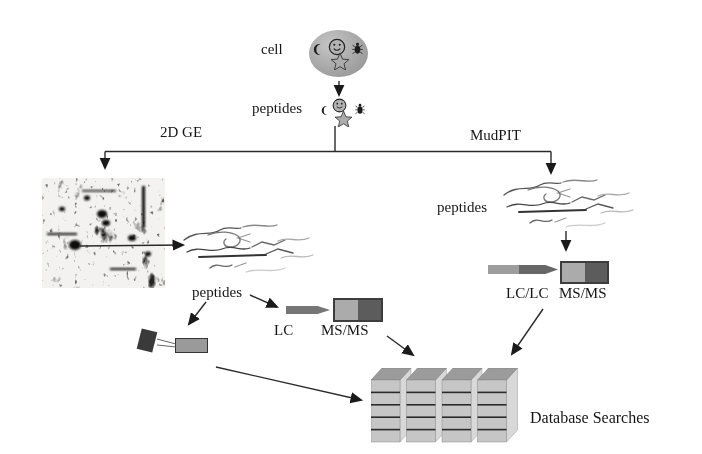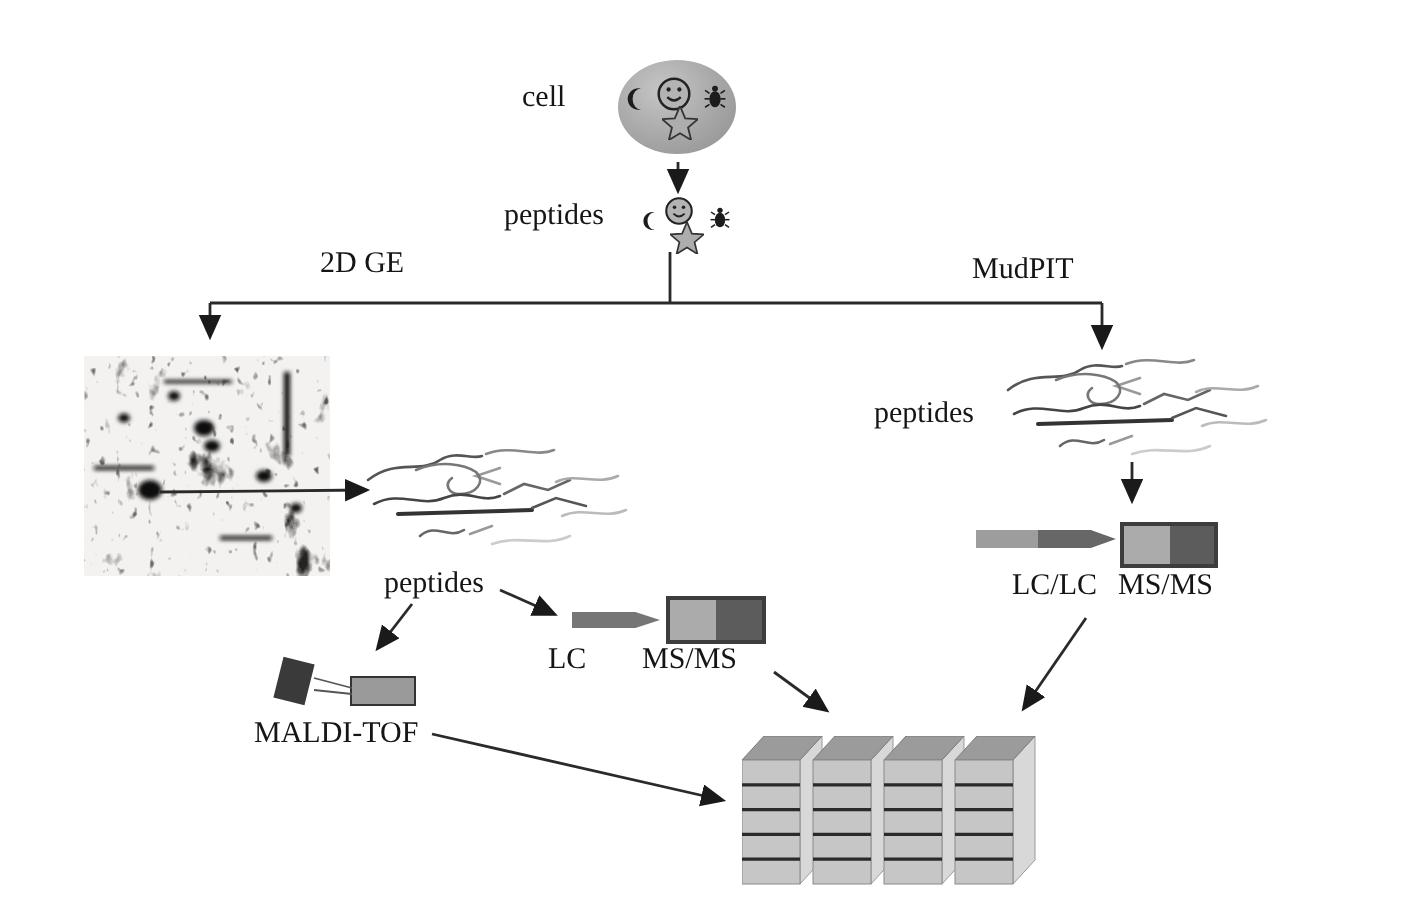--- a/index.html
+++ b/index.html
@@ -115,21 +115,21 @@
       <use href="#sym-smiley"></use>
     </svg>
   <svg style="position:absolute;left:335px;top:111px" width="17" height="16">
       <use href="#sym-star"></use>
     </svg>
   <svg style="position:absolute;left:355px;top:103px" width="10" height="12">
       <use href="#sym-bug"></use>
     </svg>
 
   <div class="lbl z" style="left:160px;top:124px">2D GE</div>
-  <div class="lbl z" style="left:486px;top:127px">MudPIT</div>
+  <div class="lbl z" style="left:470px;top:127px">MudPIT</div>
 
   <svg id="gel" viewBox="0 0 123 110">
     <defs>
       <filter id="gel-blobs" x="0" y="0" width="100%" height="100%">
         <feTurbulence type="fractalNoise" baseFrequency="0.07 0.045" numOctaves="4" seed="8"></feTurbulence>
         <feColorMatrix type="matrix" values="0 0 0 0 0  0 0 0 0 0  0 0 0 0 0  2.5 2.5 2.5 0 -4.5"></feColorMatrix>
       </filter>
       <filter id="gel-fine" x="0" y="0" width="100%" height="100%">
         <feTurbulence type="fractalNoise" baseFrequency="0.25 0.18" numOctaves="2" seed="3"></feTurbulence>
         <feColorMatrix type="matrix" values="0 0 0 0 0  0 0 0 0 0  0 0 0 0 0  3 3 3 0 -5.4"></feColorMatrix>
@@ -177,21 +177,20 @@
   <div id="lclc-bar" class="lc-bar"></div>
   <div id="msms-right" class="msms-box">
     <div class="half-l"></div>
     <div class="half-r"></div>
   </div>
   <div class="lbl z" style="left:506px;top:285px">LC/LC</div>
   <div class="lbl z" style="left:559px;top:285px">MS/MS</div>
 
   <div id="maldi-plate"></div>
   <div id="maldi-tube"></div>
-  <div class="lbl z" style="left:127px;top:359px">MALDI-TOF</div>
 
   <svg id="db-stack" width="150" height="76" viewBox="0 0 150 76">
     <g id="db-cols">
         <polygon points="29,12 40,0 40,62 29,74" fill="#d8d8d8" stroke="#9a9a9a" stroke-width="0.5"></polygon>
         <polygon points="0,12 29,12 40,0 11,0" fill="#9b9b9b" stroke="#7d7d7d" stroke-width="0.5"></polygon>
         <rect x="0" y="12" width="29" height="62" fill="#c6c6c6" stroke="#8a8a8a" stroke-width="0.5"></rect>
         <line x1="0" y1="24.4" x2="29" y2="24.4" stroke="#2a2a2a" stroke-width="1.6"></line>
         <line x1="0" y1="36.8" x2="29" y2="36.8" stroke="#2a2a2a" stroke-width="1.6"></line>
         <line x1="0" y1="49.2" x2="29" y2="49.2" stroke="#2a2a2a" stroke-width="1.6"></line>
         <line x1="0" y1="61.6" x2="29" y2="61.6" stroke="#2a2a2a" stroke-width="1.6"></line>
@@ -211,20 +210,21 @@
         <line x1="71" y1="61.6" x2="100" y2="61.6" stroke="#2a2a2a" stroke-width="1.6"></line>
         <polygon points="135.5,12 146.5,0 146.5,62 135.5,74" fill="#d8d8d8" stroke="#9a9a9a" stroke-width="0.5"></polygon>
         <polygon points="106.5,12 135.5,12 146.5,0 117.5,0" fill="#9b9b9b" stroke="#7d7d7d" stroke-width="0.5"></polygon>
         <rect x="106.5" y="12" width="29" height="62" fill="#c6c6c6" stroke="#8a8a8a" stroke-width="0.5"></rect>
         <line x1="106.5" y1="24.4" x2="135.5" y2="24.4" stroke="#2a2a2a" stroke-width="1.6"></line>
         <line x1="106.5" y1="36.8" x2="135.5" y2="36.8" stroke="#2a2a2a" stroke-width="1.6"></line>
         <line x1="106.5" y1="49.2" x2="135.5" y2="49.2" stroke="#2a2a2a" stroke-width="1.6"></line>
         <line x1="106.5" y1="61.6" x2="135.5" y2="61.6" stroke="#2a2a2a" stroke-width="1.6"></line>
       </g>
   </svg>
+  <div class="lbl z" style="left:530px;top:409px;font-size:16px">Database Searches</div>
 
   <svg id="arrows" width="702" height="454" viewBox="0 0 702 454">
     <defs>
       <marker id="ah" markerWidth="10" markerHeight="9" refX="7.5" refY="4" orient="auto">
         <path d="M0,0 L9,4 L0,8 Z" fill="#1a1a1a"></path>
       </marker>
     </defs>
     <g stroke="#2a2a2a" stroke-width="1.4" fill="none">
       <line x1="339" y1="81" x2="339" y2="95" marker-end="url(#ah)"></line>
       <line x1="335" y1="126" x2="335" y2="151.5"></line>

